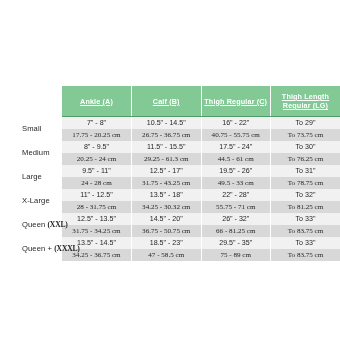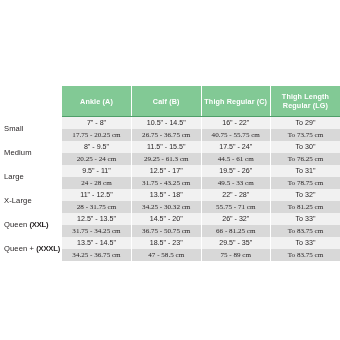--- a/index.html
+++ b/index.html
@@ -43,20 +43,21 @@
     font-size: 7.2px;
     font-weight: bold;
     letter-spacing: .15px;
     line-height: 1.25;
     text-align: center;
     padding: 4px 2px 4px;
     height: 22px;
     vertical-align: middle;
     border-right: 1px solid #ffffff;
     border-bottom: 1px solid #4f9e69;
+    text-decoration: underline;
   }
   .size-table thead th.corner {
     background: #ffffff;
     border-right: none;
     border-bottom: none;
   }
   .size-table thead th:last-child { border-right: none; }
 
   
   .size-table td {
@@ -73,29 +74,30 @@
 
   
   tr.row-in td.val { background: #f1f1f1; }
   tr.row-cm td.val { background: #d8d8d8; font-family: Liberation Serif, serif; }
 
   
   td.sizename {
     background: #ffffff;
     border-right: none;
     text-align: left;
-    padding-left: 4px;
+    padding-left: 22px;
     font-size: 7.6px;
     font-weight: normal;
     color: #231f20;
     letter-spacing: .1px;
   }
   td.sizename .suffix {
     font-weight: bold;
     letter-spacing: -.2px;
+    font-family: Liberation Serif, serif;
   }
 </style>
 </head>
 <body>
 
 <div class="sheet">
   <table class="size-table">
     <colgroup>
       <col class="c-label">
       <col class="c-data">

